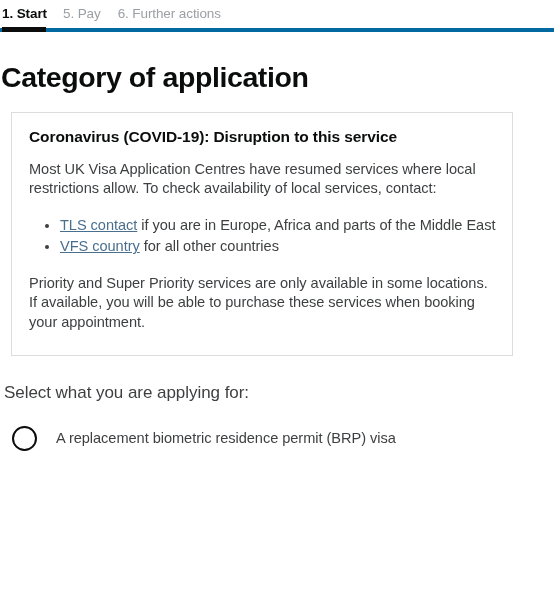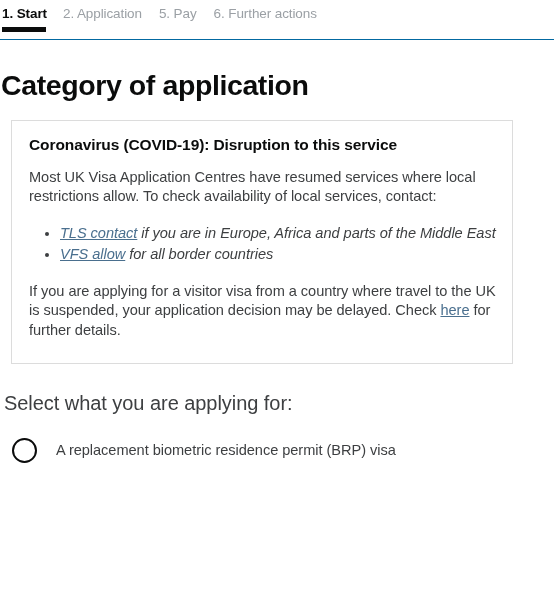--- a/index.html
+++ b/index.html
@@ -12,22 +12,22 @@
     height: 600px;
     overflow: hidden;
     font-family: "Liberation Sans", sans-serif;
     color: #0b0c0c;
     -webkit-font-smoothing: antialiased;
   }
 
   
   .progress-nav {
     position: relative;
-    padding: 6px 0 11px 0;
-    border-bottom: 1px solid #0369a1;
+    padding: 6px 0 0 0;
+    border-bottom: 4px solid #0369a1;
   }
   .progress-list {
     list-style: none;
     margin: 0;
     padding: 0 0 5px 2px;
     display: flex;
     align-items: baseline;
     white-space: nowrap;
   }
   .progress-item {
@@ -84,40 +84,39 @@
     font-size: 14.6px;
     line-height: 1.36;
     color: #3d3f41;
     letter-spacing: -0.05px;
   }
   .notice-para:last-child { margin-bottom: 0; }
   .notice-list {
     margin: 0 0 16px 0;
     padding-left: 31px;
     list-style: disc;
-    font-style: italic;
   }
   .notice-list li {
     font-size: 14.6px;
     line-height: 1.45;
     color: #3d3f41;
     letter-spacing: -0.05px;
   }
   .notice-link {
     color: #4a6f8e;
     text-decoration: underline;
     cursor: pointer;
   }
 
   
   .question-block {
     margin: 26px 0 0 4px;
   }
   .question-label {
-    font-size: 20px;
+    font-size: 17px;
     line-height: 1.35;
     color: #3d3f41;
     margin: 8px 0 21px 0;
     letter-spacing: -0.05px;
   }
   .radio-row {
     display: flex;
     align-items: center;
     margin-bottom: 20px;
     cursor: pointer;
@@ -144,23 +143,20 @@
 </style>
 </head>
 <body>
 
 <nav class="progress-nav">
   <ul class="progress-list">
     <li class="progress-item is-current">
       <span>1. Start</span>
     </li>
     <li class="progress-item">
-      <span>2. Application</span>
-    </li>
-    <li class="progress-item">
       <span>5. Pay</span>
     </li>
     <li class="progress-item">
       <span>6. Further actions</span>
     </li>
   </ul>
 </nav>
 
 <h1 class="page-title">Category of application</h1>
 
@@ -168,27 +164,27 @@
 
   <h2 class="notice-title">Coronavirus (COVID-19): Disruption to this service</h2>
 
   <p class="notice-para">Most UK Visa Application Centres have resumed services where local restrictions allow. To check availability of local services, contact:</p>
 
   <ul class="notice-list">
     <li>
       <a class="notice-link">TLS contact</a><span> if you are in Europe, Africa and parts of the Middle East</span>
     </li>
     <li>
-      <a class="notice-link">VFS allow</a><span> for all border countries</span>
+      <a class="notice-link">VFS country</a><span> for all other countries</span>
     </li>
   </ul>
 
+  <p class="notice-para">Priority and Super Priority services are only available in some locations. If available, you will be able to purchase these services when booking your appointment.</p>
 
 
-  <p class="notice-para"><span>If you are applying for a visitor visa from a country where travel to the UK is suspended, your application decision may be delayed. Check </span><a class="notice-link">here</a><span> for further details.</span></p>
 
 </section>
 
 <section class="question-block">
 
   <p class="question-label">Select what you are applying for:</p>
 
   <div class="radio-row">
     <span class="radio-mark"></span>
     <span class="radio-text">A replacement biometric residence permit (BRP) visa</span>

